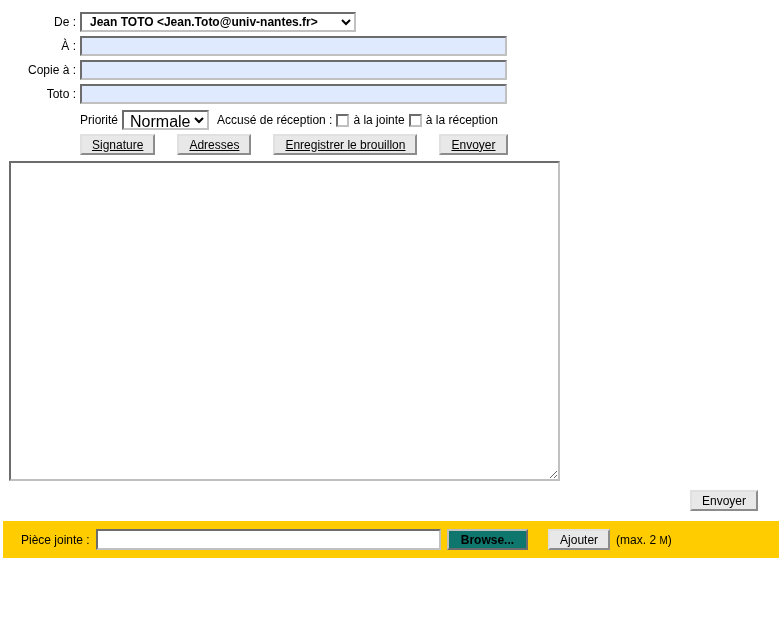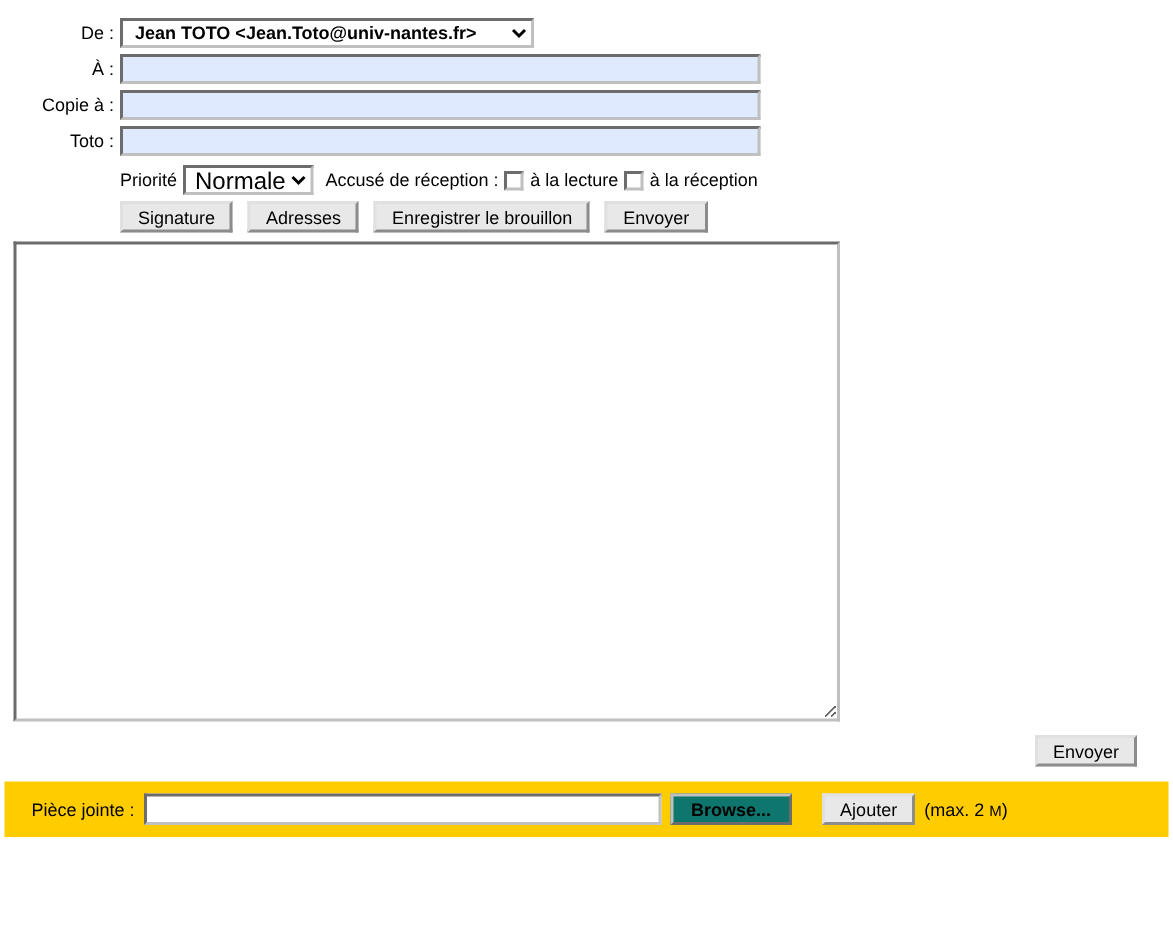--- a/index.html
+++ b/index.html
@@ -82,21 +82,22 @@
     background: #e8e8e8;
     font-size: 12px;
     padding: 0 10px;
     cursor: pointer;
     color: #000;
   }
   .btn-row {
     margin-top: 4px;
     margin-left: 80px;
     display: flex;
-    gap: 10px;
+    gap: 22px;
+    text-decoration: underline;
   }
   .options-row {
     margin-left: 80px;
     margin-top: 6px;
     display: flex;
     align-items: center;
     gap: 4px;
   }
   .body-area {
     margin: 6px 0 0 9px;
@@ -181,21 +182,21 @@
     </div>
   </div>
 
   <div class="options-row">
     <span>Priorité</span>
     <select class="priority-select">
       <option>Normale</option>
     </select>
     <span style="margin-left:4px;">Accusé de réception :</span>
     <span class="chk"></span>
-    <span>à la lecture</span>
+    <span>à la jointe</span>
     <span class="chk"></span>
     <span>à la réception</span>
   </div>
 
   <div class="btn-row">
     <button class="btn">Signature</button>
     <button class="btn">Adresses</button>
     <button class="btn">Enregistrer le brouillon</button>
     <button class="btn">Envoyer</button>
   </div>

